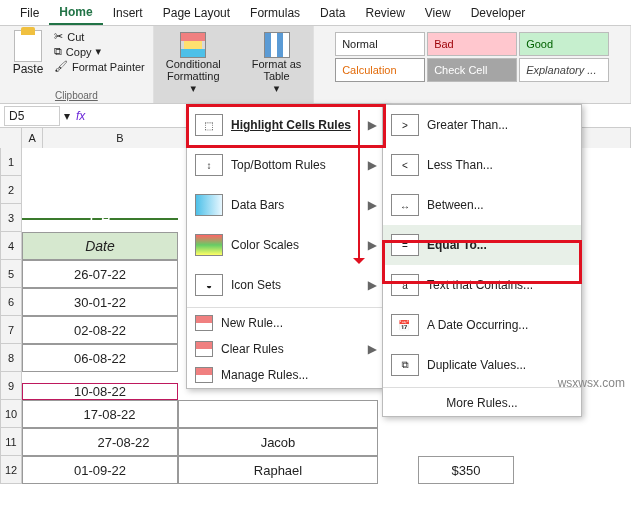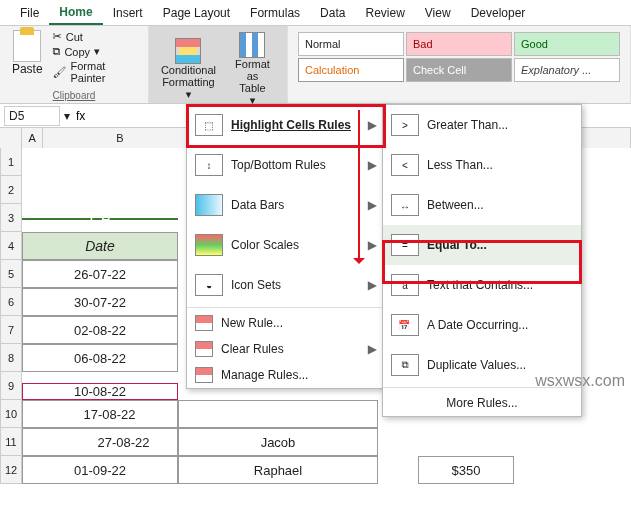--- a/index.html
+++ b/index.html
@@ -17,30 +17,30 @@
 .clip-btns { display: flex; flex-direction: column; margin-left: 6px; gap: 2px; font-size: 11px; }
 .clip-btn { display: flex; align-items: center; gap: 4px; }
 .cf-group { background: #d9d9d9; }
 .cf-btn, .fat-btn { display:flex; flex-direction:column; align-items:center; justify-content:center; padding:2px 4px; font-size:11px; text-align:center; }
 .cf-icon { width: 26px; height: 26px; display:inline-block; position:relative; }
 .cf-icon::before { content:""; position:absolute; inset:0; background:linear-gradient(#f08080 33%, transparent 33%, transparent 66%, #4dc0e8 66%); border:1px solid #888;}
 .cf-icon::after { content:""; position:absolute; left:4px; top:9px; width:18px; height:8px; background:#ffe070;}
 .fat-icon { width:26px; height:26px; display:inline-block; background:repeating-linear-gradient(90deg,#5b9bd5 0 6px,#fff 6px 12px); border:1px solid #888;}
 .styles-box { display:flex; flex-direction:column; gap:2px; padding:2px;}
 .styles-row { display:flex; gap:2px;}
-.style-cell { width:106px; height:24px; border:1px solid #bbb; display:flex; align-items:center; padding:0 6px; font-size:11px;}
+.style-cell { width:90px; height:24px; border:1px solid #bbb; display:flex; align-items:center; padding:0 6px; font-size:11px;}
 .sc-normal { background:#fff; }
 .sc-bad { background:#ffc7ce; color:#9c0006; }
 .sc-good { background:#c6efce; color:#006100; }
 .sc-calc { background:#fff; color:#e26b0a; border:1px solid #999;}
 .sc-check { background:#a5a5a5; color:#fff;}
 .sc-expl { background:#fff; color:#444; font-style:italic;}
 .namebox-row { display:flex; align-items:center; border-bottom:1px solid #ccc; height:24px; font-size:12px;}
 .namebox { width:56px; border:1px solid #ccc; padding:2px 4px; margin:2px 4px; background:#fff;}
-.fx { padding:0 6px; color:#000000; }
+.fx { padding:0 6px; color:#6d28d9; font-style:italic;}
 .sheet { position:relative; }
 .col-headers { display:flex; height:20px; background:#f3f3f3; border-bottom:1px solid #ccc;}
 .row-labels { position:absolute; left:0; top:20px;}
 .rh { width:22px; height:28px; background:#f3f3f3; border:1px solid #ccc; border-top:none; font-size:11px; display:flex; align-items:center; justify-content:center;}
 .ch { height:20px; border-right:1px solid #ccc; display:flex; align-items:center; justify-content:center; font-size:11px; background:#f3f3f3;}
 .chA{width:22px;} .chB{width:156px;} .chC{width:200px;} .chD{width:120px;} .chE{width:120px;}
 .grid { position:absolute; left:22px; top:20px; }
 .grow { display:flex; height:28px;}
 .gc { border:1px solid #999; display:flex; align-items:center; justify-content:center; font-size:13px;}
 .gcB{width:156px;border:none;} .gcC{width:200px;} .gcD{width:96px;}
@@ -57,21 +57,21 @@
 .micon.gradient{background:linear-gradient(90deg,#4dc0e8,#e8f7ff);}
 .micon.color{background:linear-gradient(#f66,#6c6,#ff6);}
 .micon.icons{background:#fff;}
 .smitem{height:26px;display:flex;align-items:center;gap:8px;padding:0 8px;}
 .smicon{width:18px;height:16px;border:1px solid #888;display:inline-block;background:linear-gradient(#f08080 50%,#fff 50%);}
 .hl-red { position:absolute; border:3px solid #e01020; pointer-events:none; z-index:30;}
 .hl1 { left:186px; top:104px; width:200px; height:44px;}
 .hl2 { left:382px; top:240px; width:200px; height:44px;}
 .arrow { position:absolute; left:358px; top:110px; width:2px; height:152px; background:#e01020; z-index:29;}
 .arrow::after{content:"";position:absolute;bottom:-8px;left:-5px;border:6px solid transparent;border-top-color:#e01020;}
-.watermark{position:absolute;right:6px;bottom:140px;color:#888;font-size:16px;z-index:40;}
+.watermark{position:absolute;right:6px;bottom:140px;color:#888;font-size:12px;z-index:40;}
 </style>
 </head>
 <body>
 
 <div class="ribbon-tabs">
   <div class="ribbon-tab">File</div>
   <div class="ribbon-tab active">Home</div>
   <div class="ribbon-tab">Insert</div>
   <div class="ribbon-tab">Page Layout</div>
   <div class="ribbon-tab">Formulas</div>
@@ -96,21 +96,21 @@
         <div class="clip-btn"><span>⧉</span><span>Copy</span> ▾</div>
         <div class="clip-btn">
             <span>🖌</span>
             <span>Format Painter</span>
           </div>
       </div>
     </div>
     <div class="group-label">Clipboard</div>
   </div>
   <div class="group cf-group">
-    <div style="display:flex;gap:6px;align-items:center;">
+    <div style="display:flex;gap:23px;align-items:center;">
       <div class="cf-btn">
         <span class="cf-icon"></span>
         <span style="white-space:pre-line;">Conditional
 Formatting</span> ▾
       </div>
       <div class="fat-btn">
         <span class="fat-icon"></span>
         <span style="white-space:pre-line;">Format as
 Table</span> ▾
       </div>
@@ -171,21 +171,21 @@
     <div class="grow">
         <div class="gc gcB" style="border:none;"></div>
       </div>
     <div class="grow header-row">
         <div class="gc gcB" style="border:1px solid #999;">Date</div>
       </div>
     <div class="grow">
         <div class="gc gcB" style="border:1px solid #999;">26-07-22</div>
       </div>
     <div class="grow">
-        <div class="gc gcB" style="border:1px solid #999;">30-07-22</div>
+        <div class="gc gcB" style="border:1px solid #999;">30-01-22</div>
       </div>
     <div class="grow">
         <div class="gc gcB" style="border:1px solid #999;">02-08-22</div>
       </div>
     <div class="grow">
         <div class="gc gcB" style="border:1px solid #999;">06-08-22</div>
       </div>
     <div class="grow">
         <div class="gc gcB" style="border:1px solid #be185d;margin-top:11px;">10-08-22</div>
       </div>

